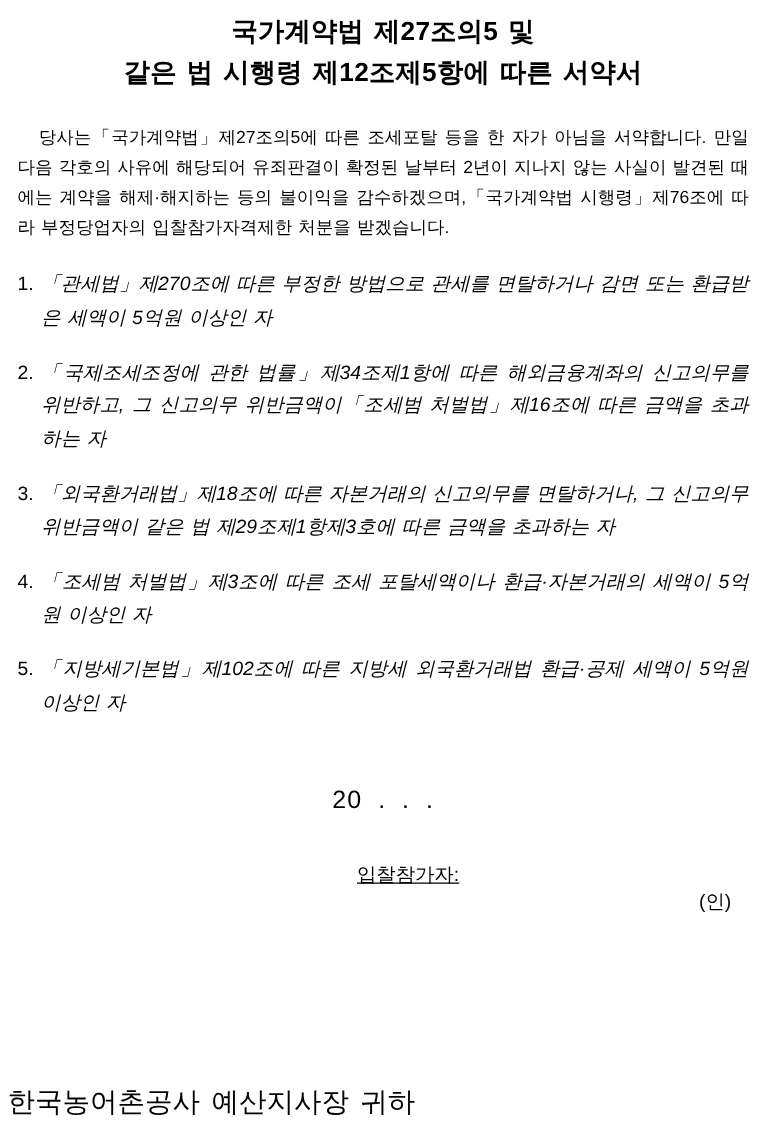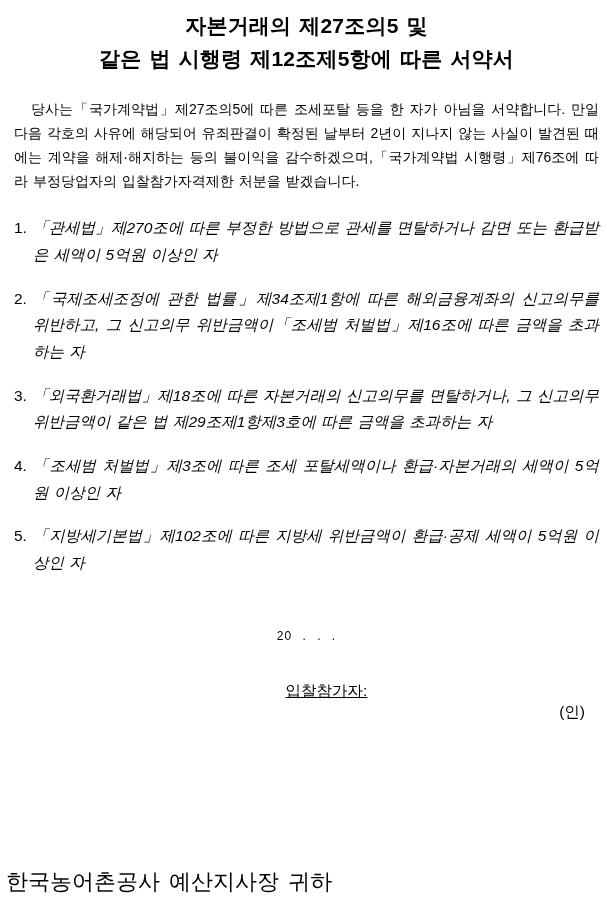--- a/index.html
+++ b/index.html
@@ -58,21 +58,21 @@
   .list-text {
     flex: 1 1 auto;
     text-align: justify;
     text-justify: inter-character;
     word-spacing: 1px;
     font-style: italic;
   }
   .date-line {
     margin-top: 52px;
     text-align: center;
-    font-size: 12px;
+    font-size: 20px;
     letter-spacing: 1px;
     word-spacing: 6px;
   }
   .signer-row {
     margin-top: 38px;
     display: flex;
     justify-content: center;
     align-items: baseline;
     font-size: 15.5px;
     padding-left: 40px;
@@ -98,21 +98,21 @@
     font-weight: normal;
     word-spacing: 3px;
   }
 </style>
 </head>
 <body>
 
 <div class="page">
 
   <div class="title-block">
-    <div class="title-line">자본거래의 제27조의5 및</div>
+    <div class="title-line">국가계약법 제27조의5 및</div>
     <div class="title-line">같은 법 시행령 제12조제5항에 따른 서약서</div>
   </div>
 
   <div class="intro">당사는「국가계약법」제27조의5에 따른 조세포탈 등을 한 자가 아님을 서약합니다. 만일 다음 각호의 사유에 해당되어 유죄판결이 확정된 날부터 2년이 지나지 않는 사실이 발견된 때에는 계약을 해제·해지하는 등의 불이익을 감수하겠으며,「국가계약법 시행령」제76조에 따라 부정당업자의 입찰참가자격제한 처분을 받겠습니다.</div>
 
   <div class="list">
 
     <div class="list-item">
       <div class="list-num">1.</div>
       <div class="list-text">「관세법」제270조에 따른 부정한 방법으로 관세를 면탈하거나 감면 또는 환급받은 세액이 5억원 이상인 자</div>
@@ -128,21 +128,21 @@
       <div class="list-text">「외국환거래법」제18조에 따른 자본거래의 신고의무를 면탈하거나, 그 신고의무 위반금액이 같은 법 제29조제1항제3호에 따른 금액을 초과하는 자</div>
     </div>
 
     <div class="list-item">
       <div class="list-num">4.</div>
       <div class="list-text">「조세범 처벌법」제3조에 따른 조세 포탈세액이나 환급·자본거래의 세액이 5억원 이상인 자</div>
     </div>
 
     <div class="list-item">
       <div class="list-num">5.</div>
-      <div class="list-text">「지방세기본법」제102조에 따른 지방세 위반금액이 환급·공제 세액이 5억원 이상인 자</div>
+      <div class="list-text">「지방세기본법」제102조에 따른 지방세 외국환거래법 환급·공제 세액이 5억원 이상인 자</div>
     </div>
 
   </div>
 
   <div class="date-line">20  .   .   .</div>
 
   <div class="signer-wrap">
     <div class="signer-row">
       <span class="signer-label">입찰참가자:</span>
     </div>

